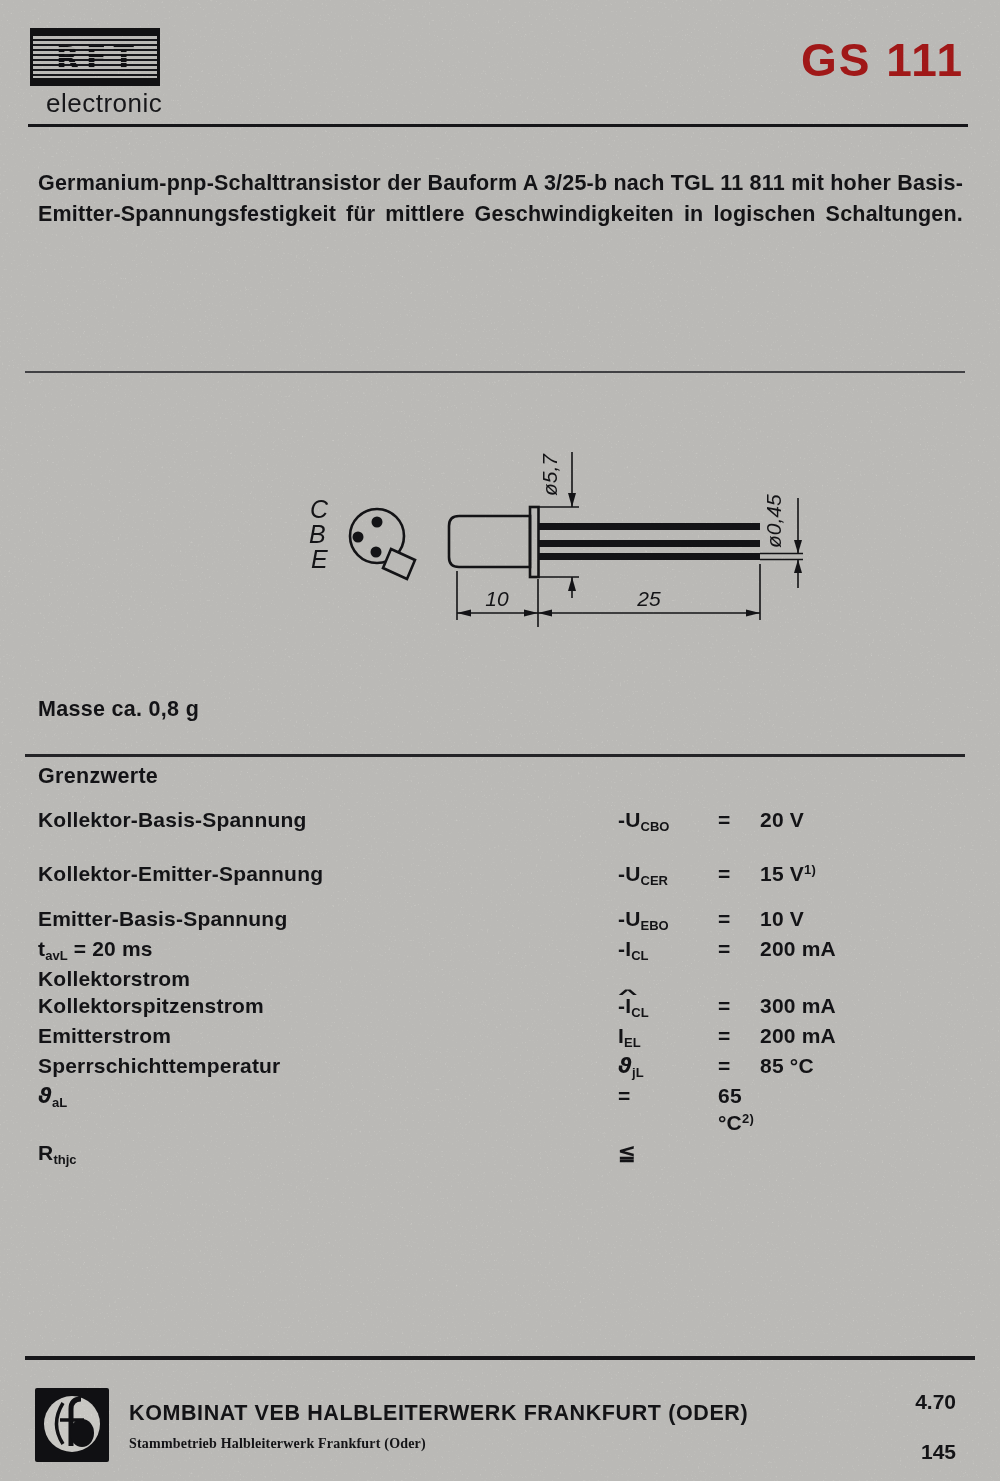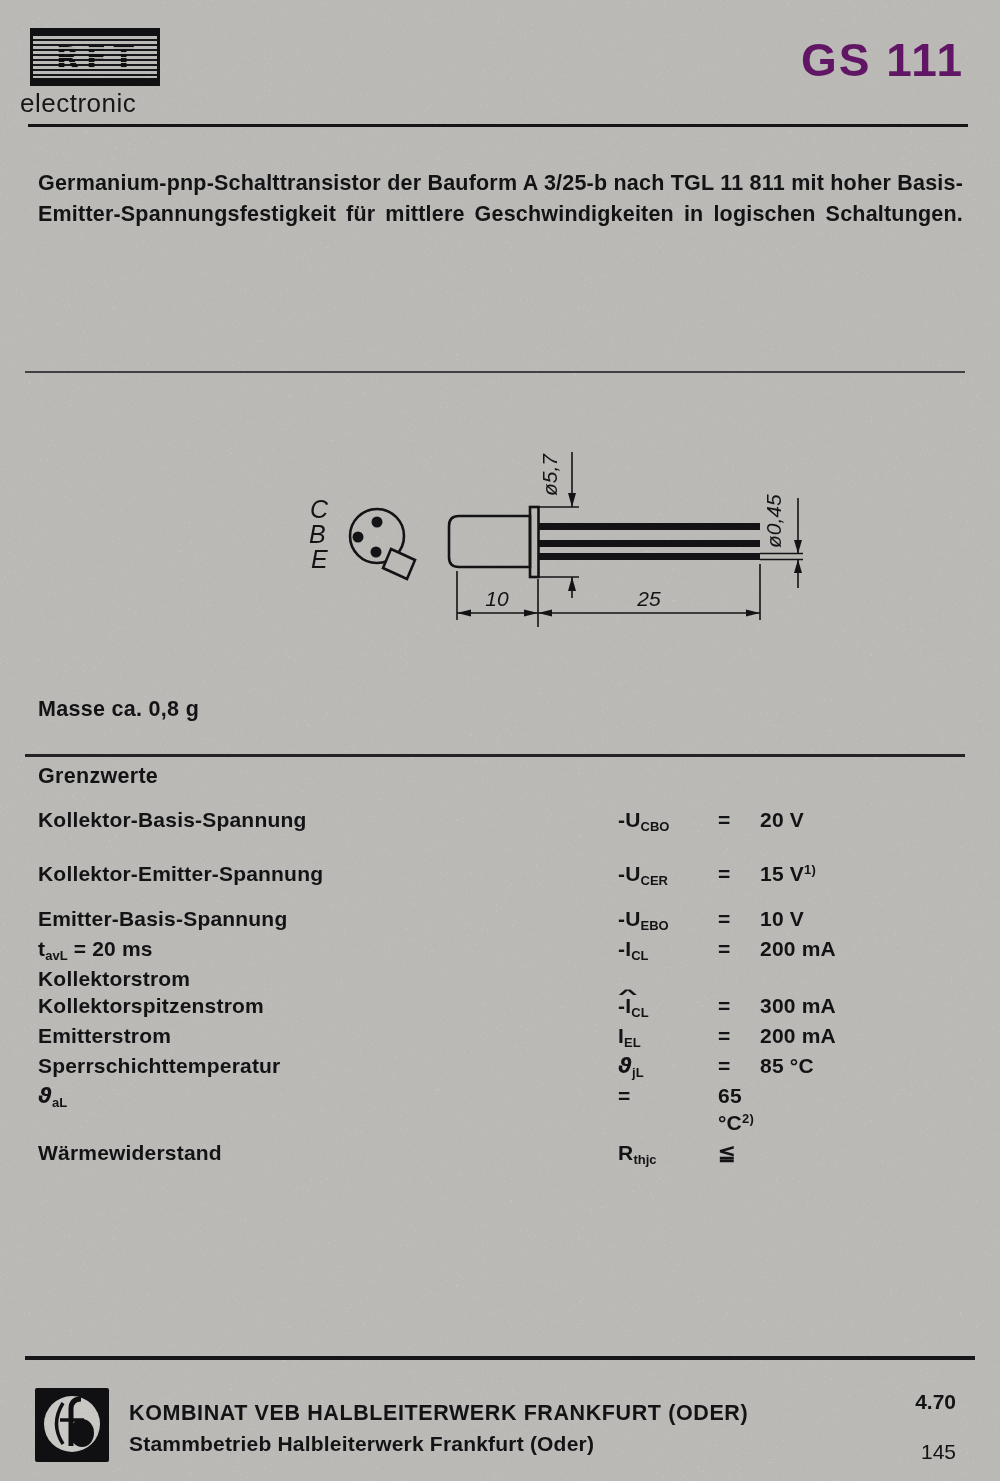--- a/index.html
+++ b/index.html
@@ -13,23 +13,23 @@
   .rft-box{position:absolute;left:30px;top:28px;width:130px;height:58px;
     border:3px solid #141417;border-top-width:8px;border-bottom-width:8px;
     background:#d7d6d2;overflow:hidden;box-sizing:border-box}
   .rft-stripes-bg{position:absolute;inset:0;
     background:repeating-linear-gradient(to bottom,transparent 0 3px,#1a1a1e 3px 5px)}
   .rft-text{position:absolute;inset:0;display:flex;align-items:center;justify-content:center;
     font-family:"DejaVu Sans",sans-serif;font-weight:700;font-size:30px;letter-spacing:7px;
     padding-left:7px;z-index:1;color:#111114}
   .rft-stripes-top{position:absolute;inset:0;z-index:2;
     background:repeating-linear-gradient(to bottom,transparent 0 .5px,rgba(215,214,210,.93) .5px 2.5px,transparent 2.5px 5px)}
-  .brand-tagline{position:absolute;left:20px;top:88px;font-size:26px;letter-spacing:.5px;color:#1b1b1e}
+  .brand-tagline{position:absolute;left:46px;top:88px;font-size:26px;letter-spacing:.5px;color:#1b1b1e}
   .product-code{position:absolute;top:33px;right:36px;font-size:46px;font-weight:700;
-    letter-spacing:2px;color:#701a75}
+    letter-spacing:2px;color:#b91c1c}
   .rule{position:absolute;background:#1a1a1d}
   .rule-header{left:28px;top:124px;width:940px;height:3px}
   .rule-mid{left:25px;top:371px;width:940px;height:2px;background:#4c4c4f}
   .rule-limits{left:25px;top:754px;width:940px;height:3px;background:#2a2a2d}
   .rule-footer{left:25px;top:1356px;width:950px;height:4px}
   .description{position:absolute;left:38px;top:146px;width:925px;
     font-size:21.5px;line-height:31px;font-weight:700;letter-spacing:.2px;
     text-align:justify;text-align-last:justify}
   
   .diagram{position:absolute;left:280px;top:430px}
@@ -44,23 +44,23 @@
   .mt8{margin-top:24px}.mt3{margin-top:15px}.mt11{}
   .sub{font-size:13px;position:relative;bottom:-4px;letter-spacing:0}
   .sup{font-size:13px;position:relative;top:-7px}
   .hat-wrap{position:relative;display:inline-block}
   .hat{position:absolute;left:50%;top:-12px;transform:translateX(-50%) scaleX(2.1) scaleY(.85);font-size:16px}
   .theta{font-style:italic;font-family:"DejaVu Sans",sans-serif}
   
   .hfo-logo{position:absolute;left:35px;top:1388px}
   .company{position:absolute;left:129px;top:1398px}
   .company-1{font-size:21.5px;font-weight:700;letter-spacing:.6px;line-height:30px}
-  .company-2{font-family:Liberation Sans, sans-serif;font-weight:700;font-size:21px;line-height:31px;letter-spacing:.2px}
+  .company-2{font-family:Liberation Serif, serif;font-weight:700;font-size:14px;line-height:31px;letter-spacing:.2px}
   .date-code{position:absolute;right:44px;top:1390px;font-size:21px;font-weight:700}
-  .page-number{position:absolute;right:44px;top:1440px;font-size:21px;font-weight:400}
+  .page-number{position:absolute;right:44px;top:1440px;font-size:21px;font-weight:700}
 </style>
 </head>
 <body>
 
 <div class="page">
 
   <svg class="noise" xmlns="http://www.w3.org/2000/svg">
     <filter id="pn">
         <feTurbulence type="fractalNoise" baseFrequency="0.55" numOctaves="2" seed="7"></feTurbulence>
       <feColorMatrix type="matrix" values="0 0 0 0 0  0 0 0 0 0  0 0 0 0 0  0.8 0.8 0.8 0 0"></feColorMatrix>
@@ -216,21 +216,20 @@
       <div><span>85 °C</span></div>
     </div>
 
     <div class="t-row">
       <div><span class="theta">ϑ</span><span class="sub">aL</span></div>
       <div>=</div>
       <div><span>65 °C</span><span class="sup">2)</span></div>
     </div>
 
     <div class="t-row">
-      <div><span>Wärmewiderstand</span></div>
       <div><span>R</span><span class="sub">thjc</span></div>
       <div>≦</div>
     </div>
 
   </div>
 
   <div class="rule rule-footer"></div>
 
   <svg class="hfo-logo" width="74" height="74" viewBox="0 0 74 74" xmlns="http://www.w3.org/2000/svg">
     <rect width="74" height="74" rx="2" fill="#131316"></rect>

